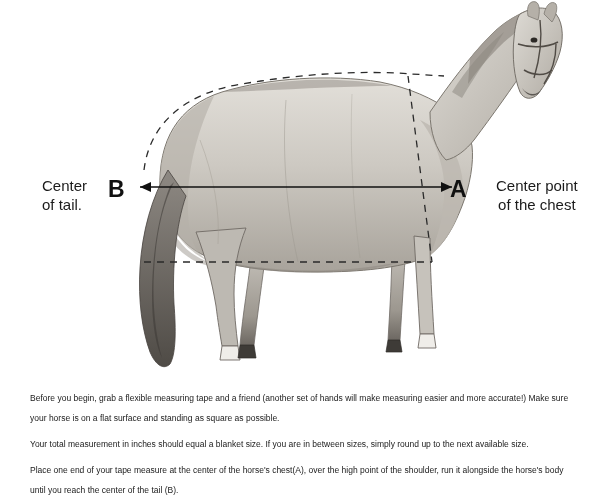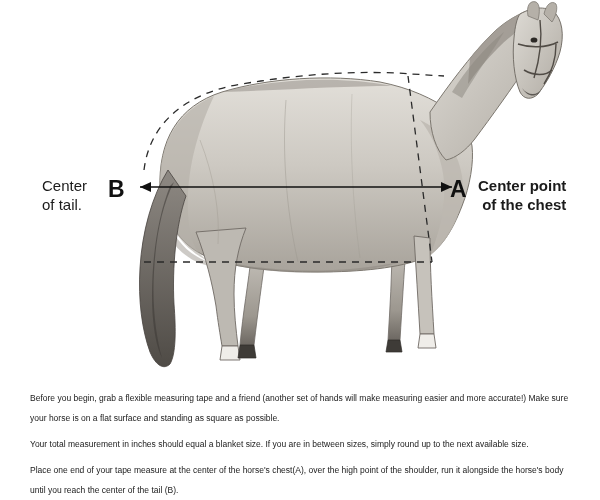--- a/index.html
+++ b/index.html
@@ -43,24 +43,23 @@
     line-height: 19px;
     white-space: pre-line;
     font-family: "Liberation Sans", sans-serif;
   }
   #label-tail {
     left: 42px;
     top: 176px;
     text-align: left;
   }
   #label-chest {
-    left: 478px;
-    top: 176px;
-    text-align: right;
-    font-weight: bold;
+    left: 496px;
+    top: 176px;
+    text-align: center;
   }
   .point-letter {
     position: absolute;
     font-size: 23px;
     font-weight: bold;
     color: #111111;
     font-family: "Liberation Sans", sans-serif;
   }
   #letter-b {
     left: 108px;

